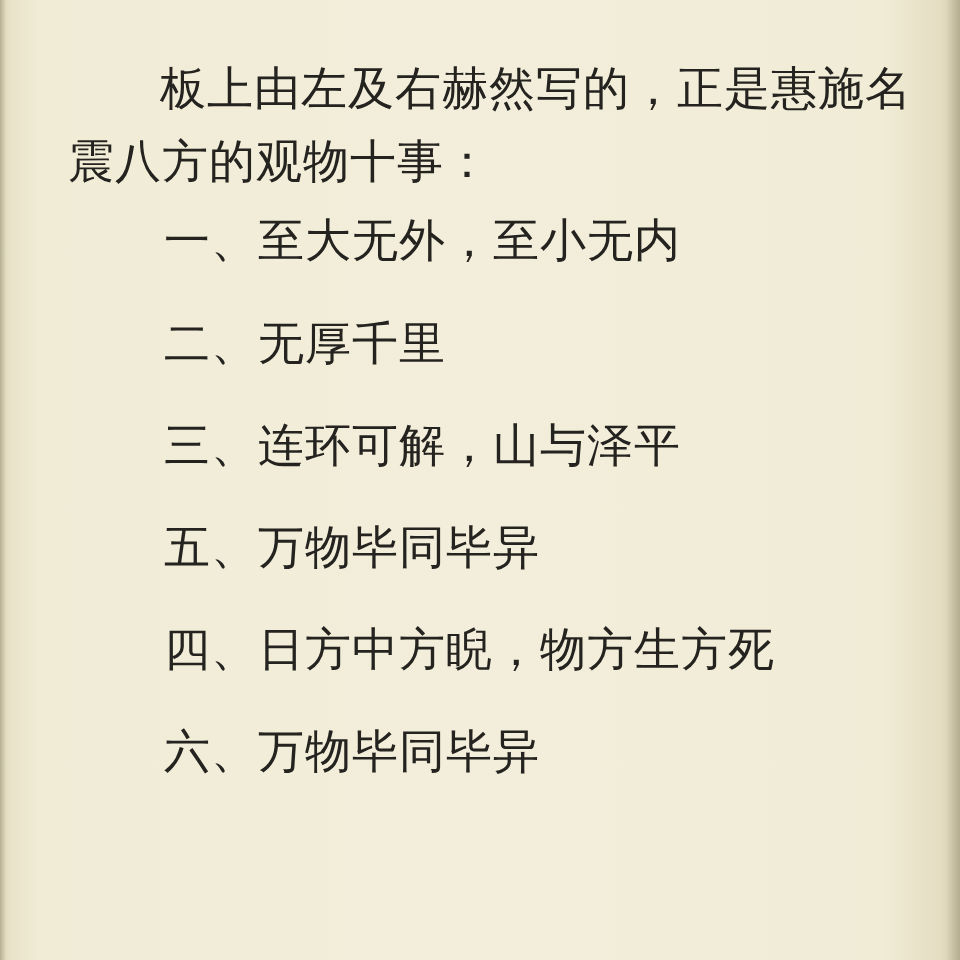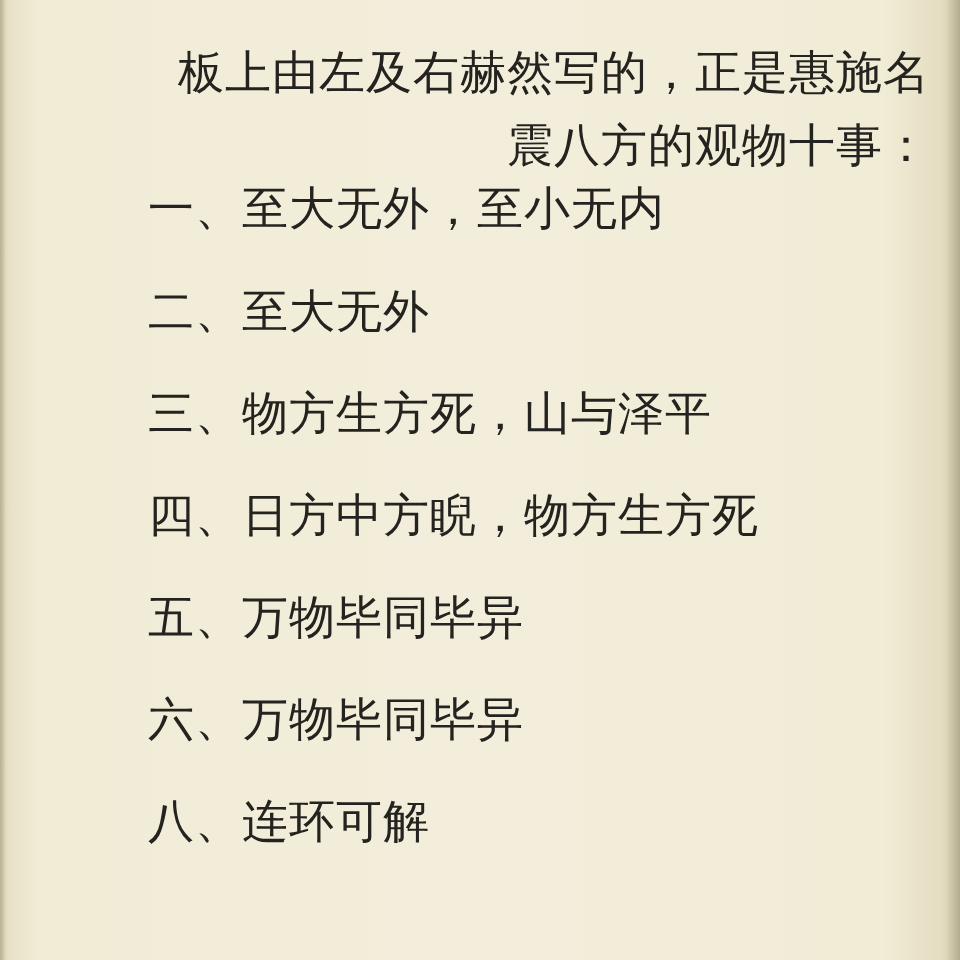--- a/index.html
+++ b/index.html
@@ -53,29 +53,28 @@
     right: 30px;
     top: 0;
   }
 
   .para {
     font-size: 46px;
     line-height: 1.58;
     color: #24231f;
     letter-spacing: 1px;
     text-indent: 2em;
-    margin: 0;
+    margin: 16px;
     padding-top: 36px;
     font-weight: 500;
-    text-align: right;
   }
 
   .list {
     list-style: none;
-    margin: 0;
+    margin: 16px;
     padding: 0;
   }
   .list-item {
     font-size: 46px;
     line-height: 1.2;
     color: #24231f;
     letter-spacing: 1px;
     padding: 0 0 0 96px;
     margin: 0 0 47px 0;
     white-space: nowrap;
@@ -95,33 +94,30 @@
 
   <div class="content">
 
     <p class="para">板上由左及右赫然写的，正是惠施名震八方的观物十事：</p>
 
     <ul class="list">
       <li class="list-item">
         <span class="num">一、</span><span class="txt">至大无外，至小无内</span>
       </li>
       <li class="list-item">
-        <span class="num">二、</span><span class="txt">至大无外</span>
+        <span class="num">二、</span><span class="txt">无厚千里</span>
       </li>
       <li class="list-item">
-        <span class="num">三、</span><span class="txt">物方生方死，山与泽平</span>
+        <span class="num">三、</span><span class="txt">连环可解，山与泽平</span>
+      </li>
+      <li class="list-item">
+        <span class="num">五、</span><span class="txt">万物毕同毕异</span>
       </li>
       <li class="list-item">
         <span class="num">四、</span><span class="txt">日方中方睨，物方生方死</span>
       </li>
       <li class="list-item">
-        <span class="num">五、</span><span class="txt">万物毕同毕异</span>
-      </li>
-      <li class="list-item">
         <span class="num">六、</span><span class="txt">万物毕同毕异</span>
-      </li>
-      <li class="list-item">
-        <span class="num">八、</span><span class="txt">连环可解</span>
       </li>
     </ul>
 
   </div>
 </div>
 
 </body></html>

